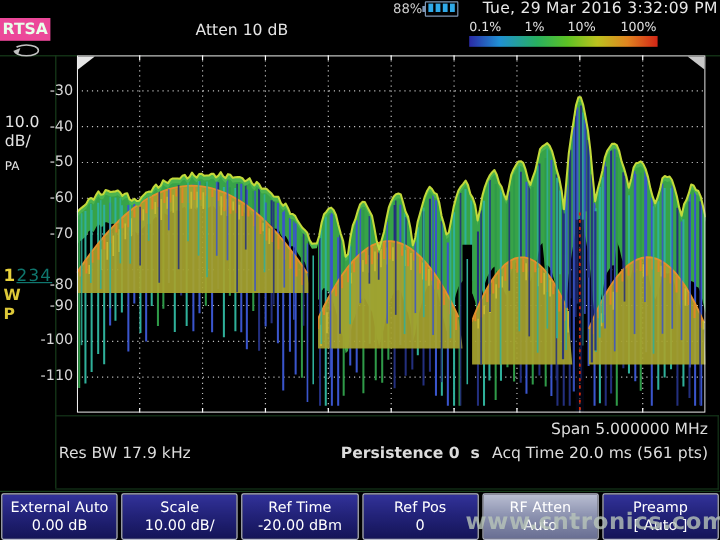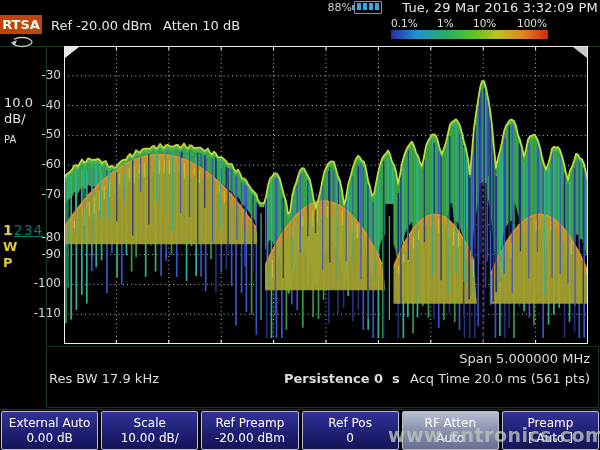--- a/index.html
+++ b/index.html
@@ -7,21 +7,21 @@
   #screen{position:relative;width:600px;height:450px;background:#000;}
   
   #status-bar{position:absolute;left:0;top:0;width:600px;height:14px;color:#e2e2e2;}
   #battery-pct{position:absolute;right:248px;top:1px;font-size:11px;color:#cfcfcf;}
   #battery{position:absolute;right:218px;top:1px;width:26px;height:11px;border:1px solid #7e96b4;border-radius:1px;}
   #battery:before{content:"";position:absolute;left:-3px;top:3px;width:3px;height:5px;background:#7e96b4;}
   #battery .bar{position:absolute;top:1px;width:4px;height:7px;background:#2fa9e8;}
   #datetime{position:absolute;right:2px;top:0;font-size:13px;color:#e8e8e8;letter-spacing:0.2px;}
   
   #header-row{position:absolute;left:0;top:14px;width:600px;height:32px;border-bottom:1px solid #173c1b;}
-  #mode-badge{position:absolute;left:0;top:1px;width:42px;height:19px;background:#c2410c;color:#eaffea;
+  #mode-badge{position:absolute;left:0;top:1px;width:42px;height:19px;background:#ec4899;color:#eaffea;
     font-size:13px;font-weight:bold;text-align:center;line-height:19px;}
   #ref-text{position:absolute;left:51px;top:4px;font-size:13px;color:#e6e6e6;}
   #atten-text{position:absolute;left:163px;top:4px;font-size:13px;color:#e6e6e6;}
   .cb-label{position:absolute;top:3px;font-size:10.5px;color:#e0e0e0;}
   #colorbar{position:absolute;left:391px;top:16px;width:157px;height:9px;
     background:linear-gradient(90deg,#2a2aa6 0%,#2090d4 16%,#28b060 36%,#5cc224 52%,#bcc21e 68%,#e08420 84%,#d22616 100%);}
   
   #sidebar{position:absolute;left:0;top:46px;width:46px;height:361px;border-right:1px solid #173c1b;color:#e4e4e4;}
   #sweep-icon{position:absolute;left:7px;top:-13px;}
   #sb-scale{position:absolute;left:4px;top:49px;font-size:13px;}
@@ -65,21 +65,20 @@
       <span class="bar" style="left:2px"></span>
         <span class="bar" style="left:8px"></span>
       <span class="bar" style="left:14px"></span>
         <span class="bar" style="left:20px"></span>
     </span>
     <span id="datetime">Tue, 29 Mar 2016 3:32:09 PM</span>
   </div>
 
   <div id="header-row">
     <div id="mode-badge">RTSA</div>
-    <span id="ref-text">Ref -20.00 dBm</span>
     <span id="atten-text">Atten 10 dB</span>
     <span class="cb-label" style="left:391px">0.1%</span>
     <span class="cb-label" style="left:437px">1%</span>
     <span class="cb-label" style="left:473px">10%</span>
     <span class="cb-label" style="left:517px">100%</span>
     <div id="colorbar"></div>
   </div>
 
   <div id="sidebar">
     <svg id="sweep-icon" width="30" height="18">
@@ -509,21 +508,21 @@
   <div id="softkeys">
       <div class="softkey">
         <div class="sk-label">External Auto</div>
         <div class="sk-value">0.00 dB</div>
       </div>
       <div class="softkey">
         <div class="sk-label">Scale</div>
         <div class="sk-value">10.00 dB/</div>
       </div>
       <div class="softkey">
-        <div class="sk-label">Ref Preamp</div>
+        <div class="sk-label">Ref Time</div>
         <div class="sk-value">-20.00 dBm</div>
       </div>
       <div class="softkey">
         <div class="sk-label">Ref Pos</div>
         <div class="sk-value">0</div>
       </div>
       <div class="softkey selected">
         <div class="sk-label">RF Atten</div>
         <div class="sk-value">Auto</div>
       </div>

